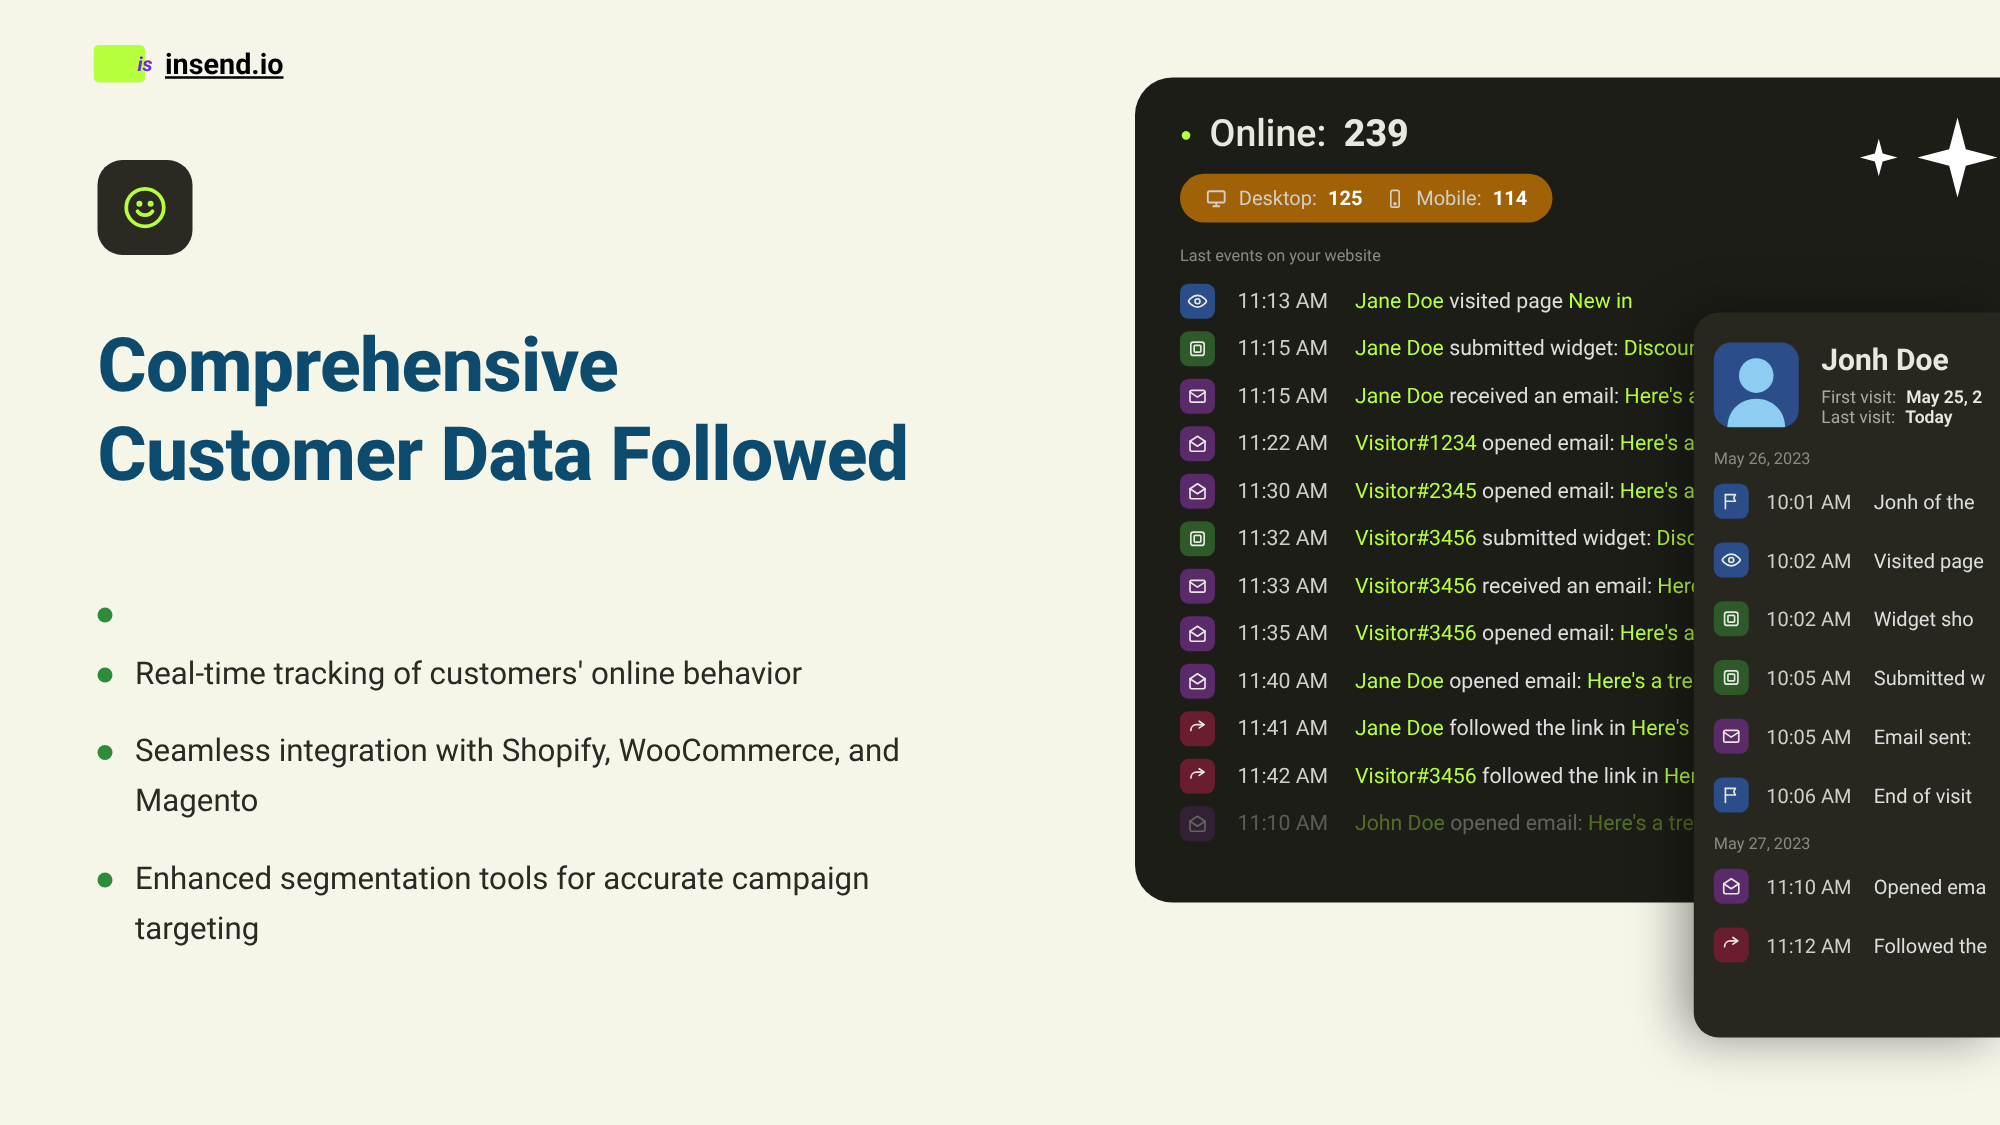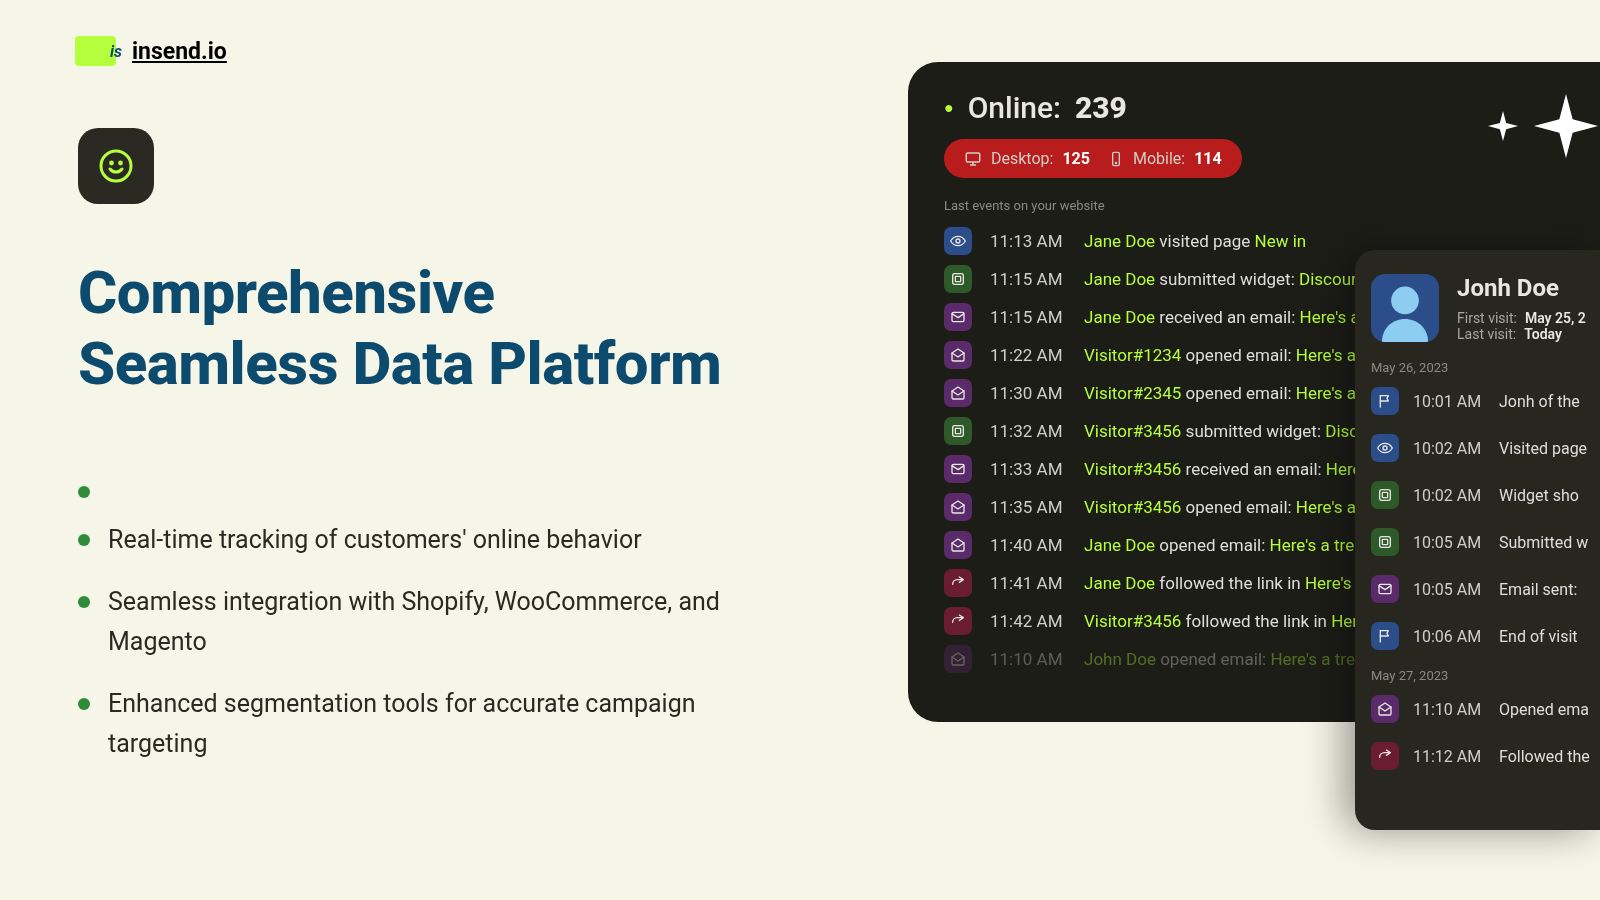--- a/index.html
+++ b/index.html
@@ -16,21 +16,21 @@
     position: absolute;
     top: 36px; left: 75px;
     display: flex; align-items: center; gap: 16px;
   }
   .brand-logo {
     background: #b6ff3c;
     width: 30px; height: 30px;
     border-radius: 4px;
     display: flex; align-items: center; justify-content: center;
     font-weight: 700; font-style: italic; font-size: 16px;
-    color: #0c4a6e;
+    color: #6d28d9;
     padding-left: 41px;
   }
   .brand-name {
     font-size: 23px; font-weight: 700;
     text-decoration: underline;
     color: #000000;
   }
 
   
   .smile-card {
@@ -90,21 +90,21 @@
   }
   .online-line {
     display: flex; align-items: center; gap: 14px;
     font-size: 30px; font-weight: 500;
     margin-bottom: 14px;
   }
   .online-line .g { color: #b6ff3c; font-size: 16px; }
   .online-count { font-weight: 800; }
   .device-pill {
     display: inline-flex; align-items: center; gap: 18px;
-    background: #b91c1c;
+    background: #a16207;
     border-radius: 999px;
     padding: 10px 20px;
     font-size: 16px;
     margin-bottom: 20px;
   }
   .device-pill .seg { display: flex; align-items: center; gap: 9px; color: #cfcfc7; }
   .device-pill .val { font-weight: 700; color: #fff; }
   .last-events-label {
     font-size: 13px; color: #8a8a80; margin-bottom: 14px;
   }
@@ -169,21 +169,21 @@
       <circle cx="12" cy="12" r="10"></circle>
       <path d="M8 14s1.5 2 4 2 4-2 4-2"></path>
       <circle cx="9" cy="10" r="0.6" fill="#b6ff3c"></circle>
       <circle cx="15" cy="10" r="0.6" fill="#b6ff3c"></circle>
     </svg>
   </span>
 </div>
 
 <h1 class="hero-title">
   <span>Comprehensive</span><br>
-  <span>Seamless Data Platform</span>
+  <span>Customer Data Followed</span>
 </h1>
 
 <ul class="bullets">
   <li>
       <span class="dot"></span>
     </li>
   <li>
       <span class="dot"></span>
       <span>Real-time tracking of customers' online behavior</span>
     </li>

